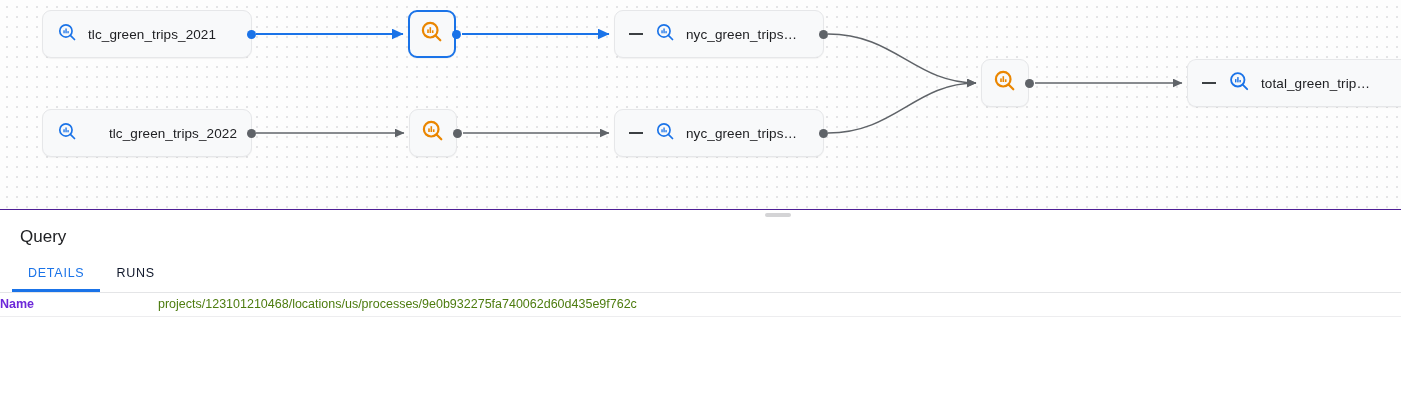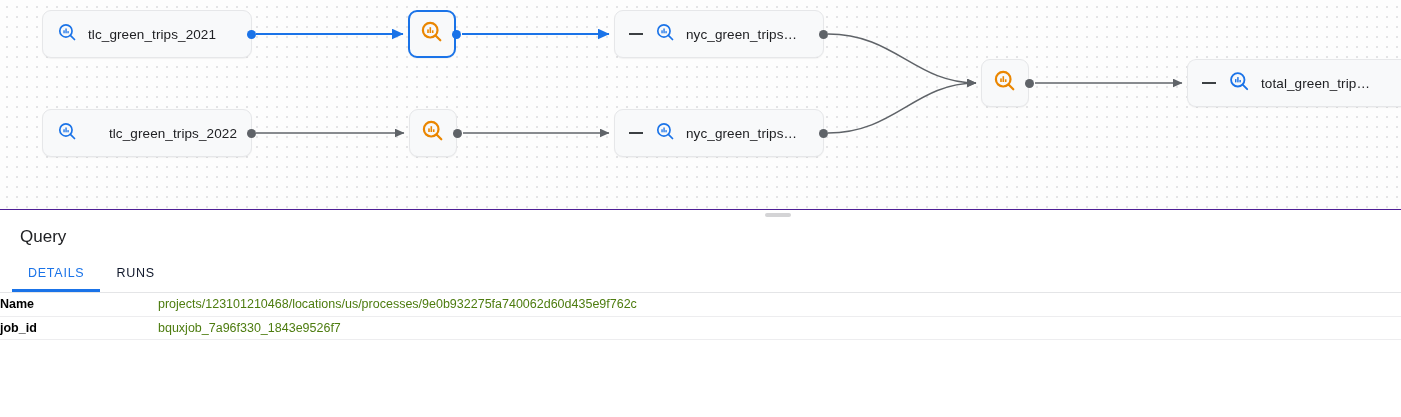--- a/index.html
+++ b/index.html
@@ -126,21 +126,21 @@
     border-bottom: 1px solid #ededef;
     padding: 0;
     height: 23px;
     vertical-align: middle;
   }
   td.k {
     width: 158px;
     padding-left: 12px;
     font-size: 12.5px;
     font-weight: 700;
-    color: #000000;
+    color: #6d28d9;
   }
   td.v {
     font-size: 12.5px;
     color: #4d7c0f;
     white-space: nowrap;
     overflow: hidden;
     text-overflow: ellipsis;
     padding-left: 2px;
   }
 
@@ -311,22 +311,18 @@
       <div class="tab active">DETAILS</div>
       <div class="tab">RUNS</div>
     </div>
 
     <table class="kv">
       <tbody>
         <tr>
           <td class="k">Name</td>
           <td class="v">projects/123101210468/locations/us/processes/9e0b932275fa740062d60d435e9f762c</td>
         </tr>
-        <tr>
-          <td class="k">job_id</td>
-          <td class="v">bquxjob_7a96f330_1843e9526f7</td>
-        </tr>
       </tbody>
     </table>
 
 
   </div>
 </div>
 
 </body></html>

